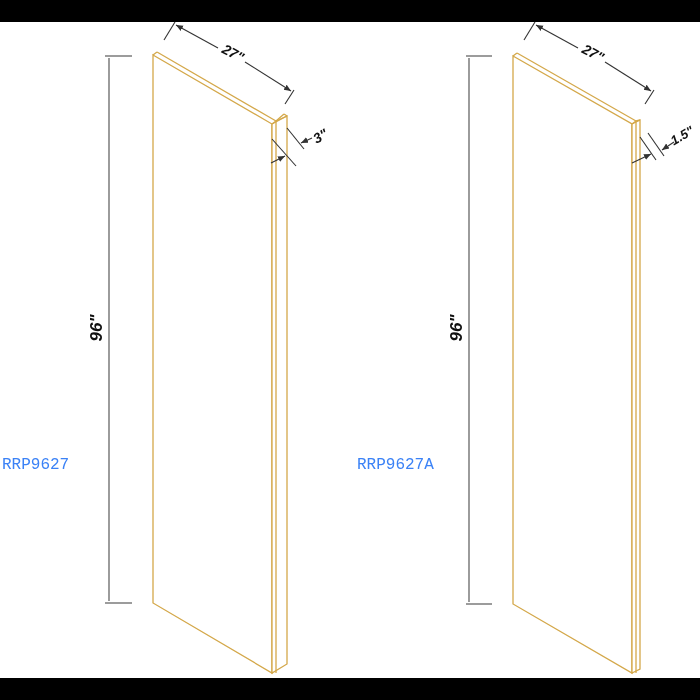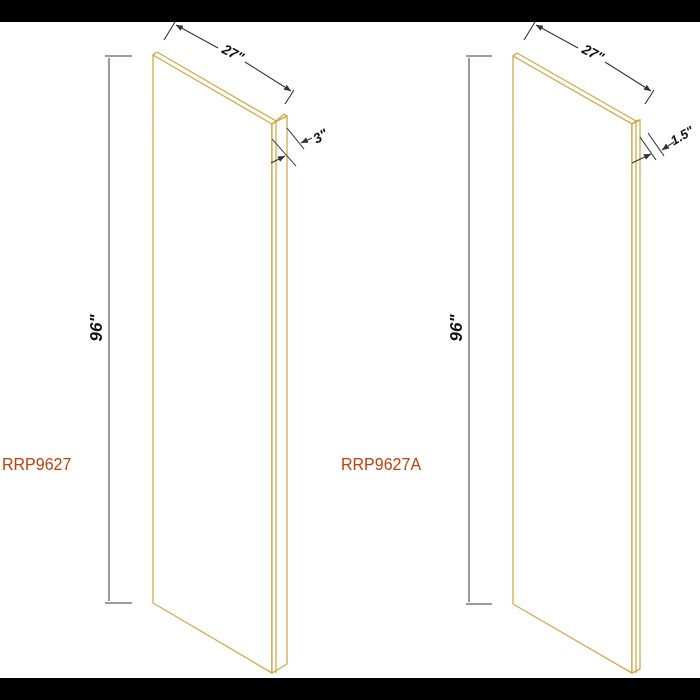--- a/index.html
+++ b/index.html
@@ -1,19 +1,19 @@
 <!DOCTYPE html>
 <html><head>
   <meta charset="utf-8">
   <style>
     html, body { margin: 0; padding: 0; background: #000; }
     .canvas { position: relative; width: 700px; height: 700px; background: #000; overflow: hidden; }
     .sheet { position: absolute; left: 0; top: 22px; width: 700px; height: 656px; background: #fff; }
     svg.drawing { position: absolute; left: 0; top: 0; width: 700px; height: 700px; }
-    .label { position: absolute; font-family: Liberation Sans, sans-serif; font-size: 16px; color: #c2410c; white-space: nowrap; }
+    .label { position: absolute; font-family: Liberation Mono, monospace; font-size: 16px; color: #3b82f6; white-space: nowrap; }
     .dim { position: absolute; font-family: "Liberation Sans", "DejaVu Sans", sans-serif; font-weight: bold; font-style: italic; color: #111; white-space: nowrap; transform-origin: center center; }
   </style>
 </head>
 <body>
 
 <div class="canvas">
   <div class="sheet"></div>
 
   <svg class="drawing" viewBox="0 0 700 700">
     <defs>
@@ -91,14 +91,14 @@
   </svg>
 
   <div class="dim" style="left:222px; top:45px; font-size:14px; transform:rotate(28deg);">27"</div>
   <div class="dim" style="left:313px; top:128px; font-size:14px; transform:rotate(-30deg);">3"</div>
   <div class="dim" style="left:84px; top:318px; font-size:17px; transform:rotate(-90deg);">96"</div>
   <div class="label" style="left:2px; top:456px;">RRP9627</div>
 
   <div class="dim" style="left:582px; top:45px; font-size:14px; transform:rotate(28deg);">27"</div>
   <div class="dim" style="left:670px; top:128px; font-size:13px; transform:rotate(-30deg);">1.5"</div>
   <div class="dim" style="left:444px; top:318px; font-size:17px; transform:rotate(-90deg);">96"</div>
-  <div class="label" style="left:341px; top:456px;">RRP9627A</div>
+  <div class="label" style="left:357px; top:456px;">RRP9627A</div>
 </div>
 
 </body></html>

